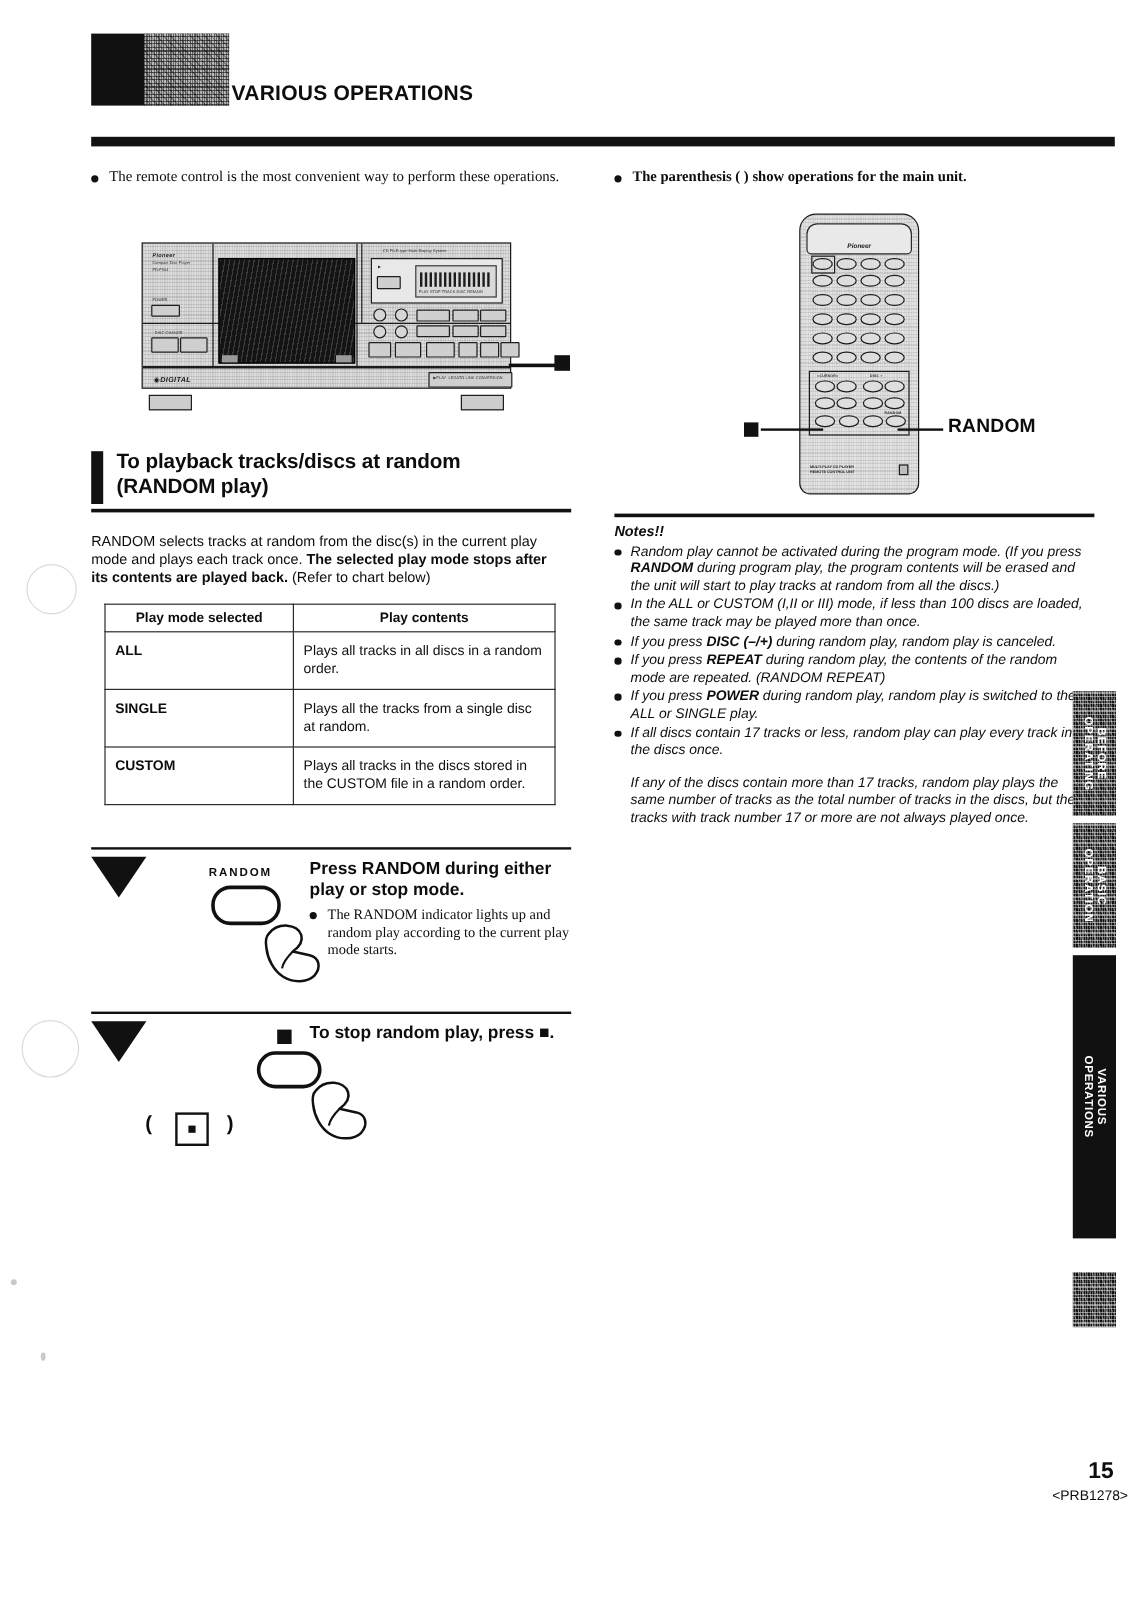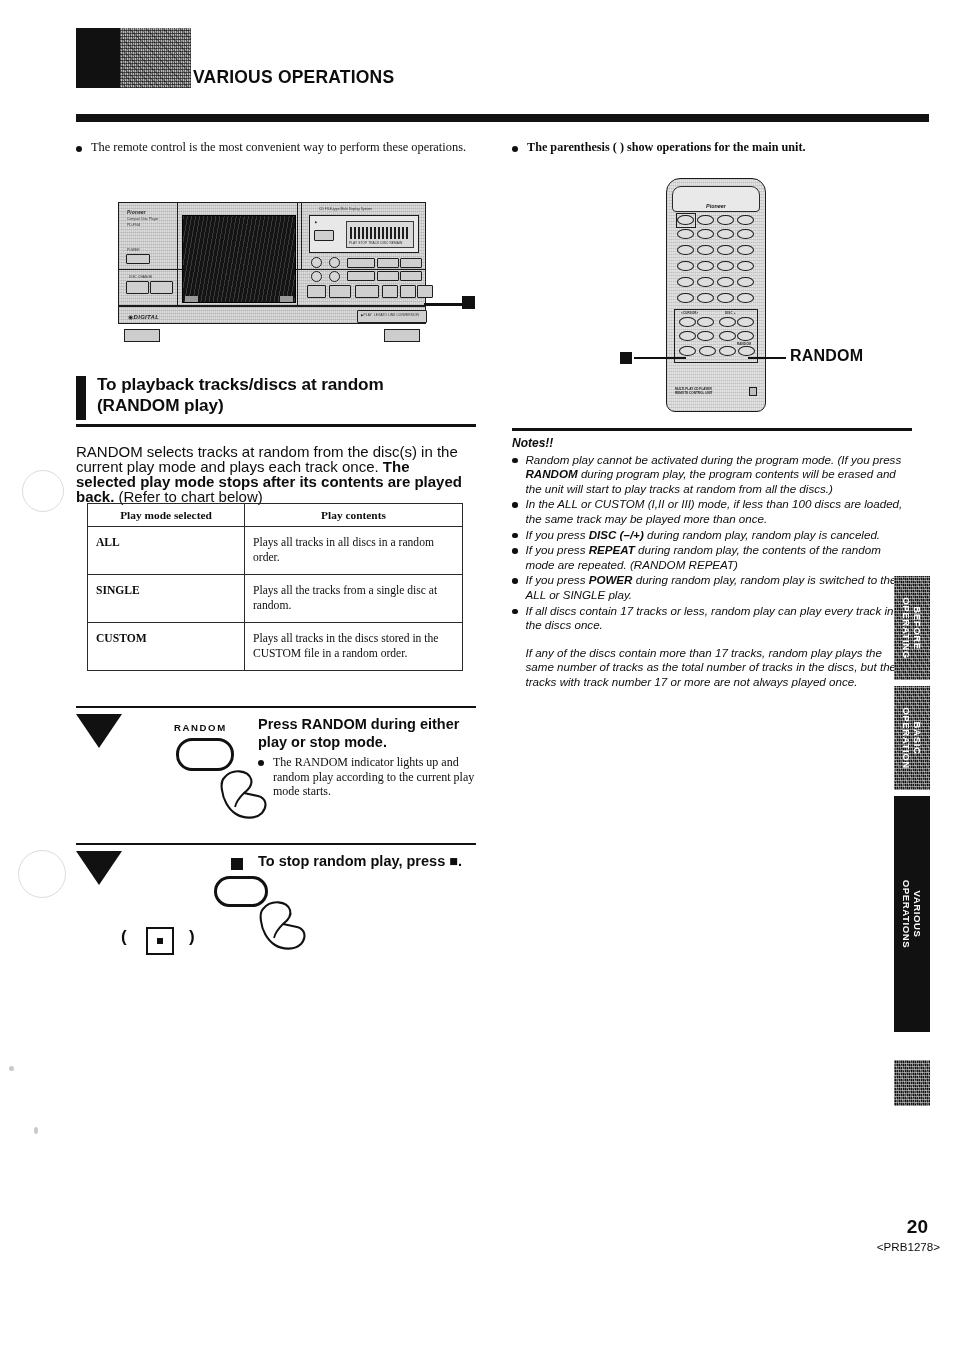--- a/index.html
+++ b/index.html
@@ -80,26 +80,26 @@
   .lead{position:absolute;height:2px;background:#111;}
   .lead-sq{position:absolute;width:12px;height:12px;background:#111;}
   .lead-label{position:absolute;font-size:16px;font-weight:bold;letter-spacing:.2px;}
 
   
   .sec-head{position:absolute;left:76px;top:374px;width:400px;}
   .sec-bar{position:absolute;left:0;top:2px;width:10px;height:44px;background:#111;}
   .sec-title{margin-left:21px;font-size:17.2px;font-weight:bold;line-height:21px;letter-spacing:-.1px;}
   .sec-rule{position:absolute;left:0;top:50px;width:400px;height:3px;background:#111;}
 
-  .intro{position:absolute;left:76px;top:444px;width:396px;font-size:15px;line-height:15px;}
+  .intro{position:absolute;left:76px;top:444px;width:396px;font-size:12px;line-height:15px;}
   .intro b{font-weight:bold;}
 
   
   table.modes{position:absolute;left:87px;top:503px;width:376px;border-collapse:collapse;
-     font-size:11.6px;font-family:Liberation Serif, serif;}
+     font-size:11.6px;}
   table.modes th,table.modes td{border:1px solid #2b2b2b;padding:6px 8px;vertical-align:top;}
   table.modes th{font-weight:bold;text-align:center;padding:5px 8px;font-size:11.4px;}
   table.modes td.mode{font-weight:bold;width:140px;padding-top:9px;}
   table.modes td.desc{line-height:14.5px;padding-top:9px;padding-bottom:9px;}
 
   
   .step{position:absolute;left:76px;width:400px;}
   .step-rule{position:absolute;left:0;top:0;width:400px;height:2px;background:#111;}
   .tri{position:absolute;left:0;top:8px;width:0;height:0;border-left:23px solid transparent;border-right:23px solid transparent;border-top:34px solid #111;}
   .step-right{position:absolute;left:182px;top:10px;width:218px;}
@@ -412,16 +412,16 @@
   <div class="tab tab-noise" style="top:686px;height:104px;">
     <div class="tab-text" id="tab1">BASIC<br>OPERATION</div>
   </div>
   <div class="tab tab-solid" style="top:796px;height:236px;">
     <div class="tab-text" id="tab2">VARIOUS<br>OPERATIONS</div>
   </div>
   <div class="tab tab-noise" style="top:1060px;height:46px;">
     <div class="tab-text" id="tab3"></div>
   </div>
 
-  <div class="pg-num">20</div>
+  <div class="pg-num">15</div>
   <div class="pg-code">&lt;PRB1278&gt;</div>
 
 </div>
 
 </body></html>

